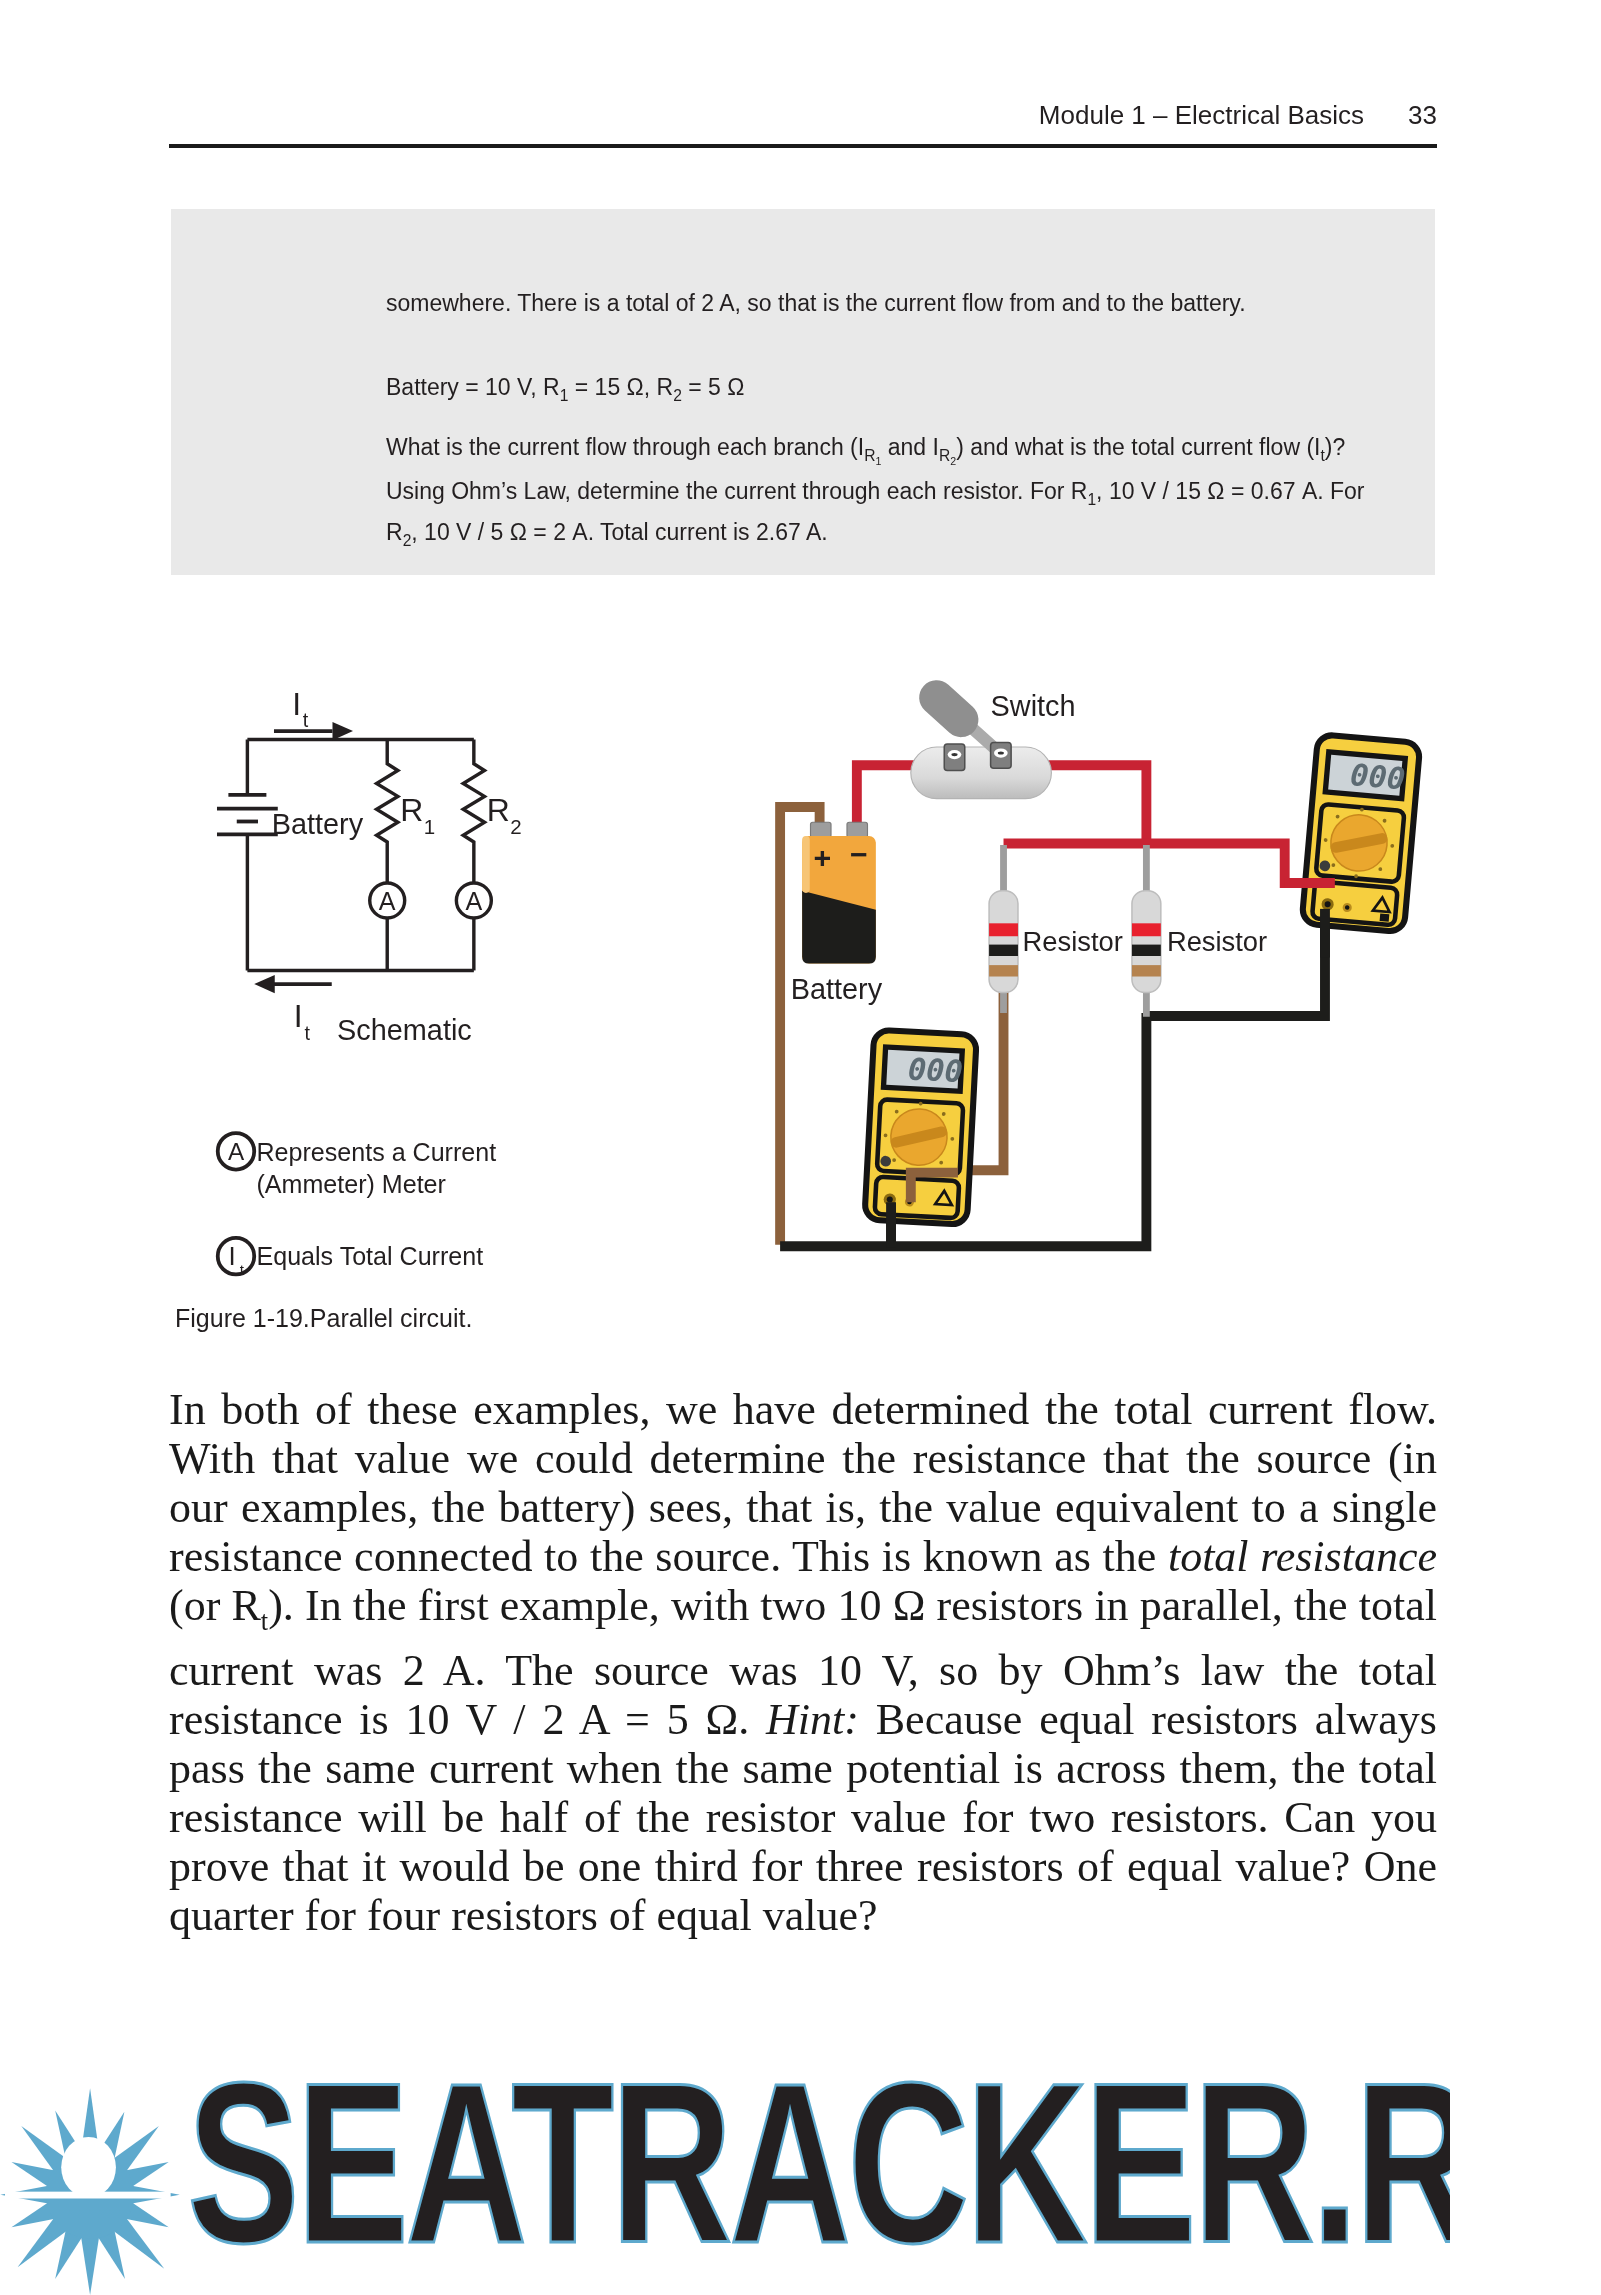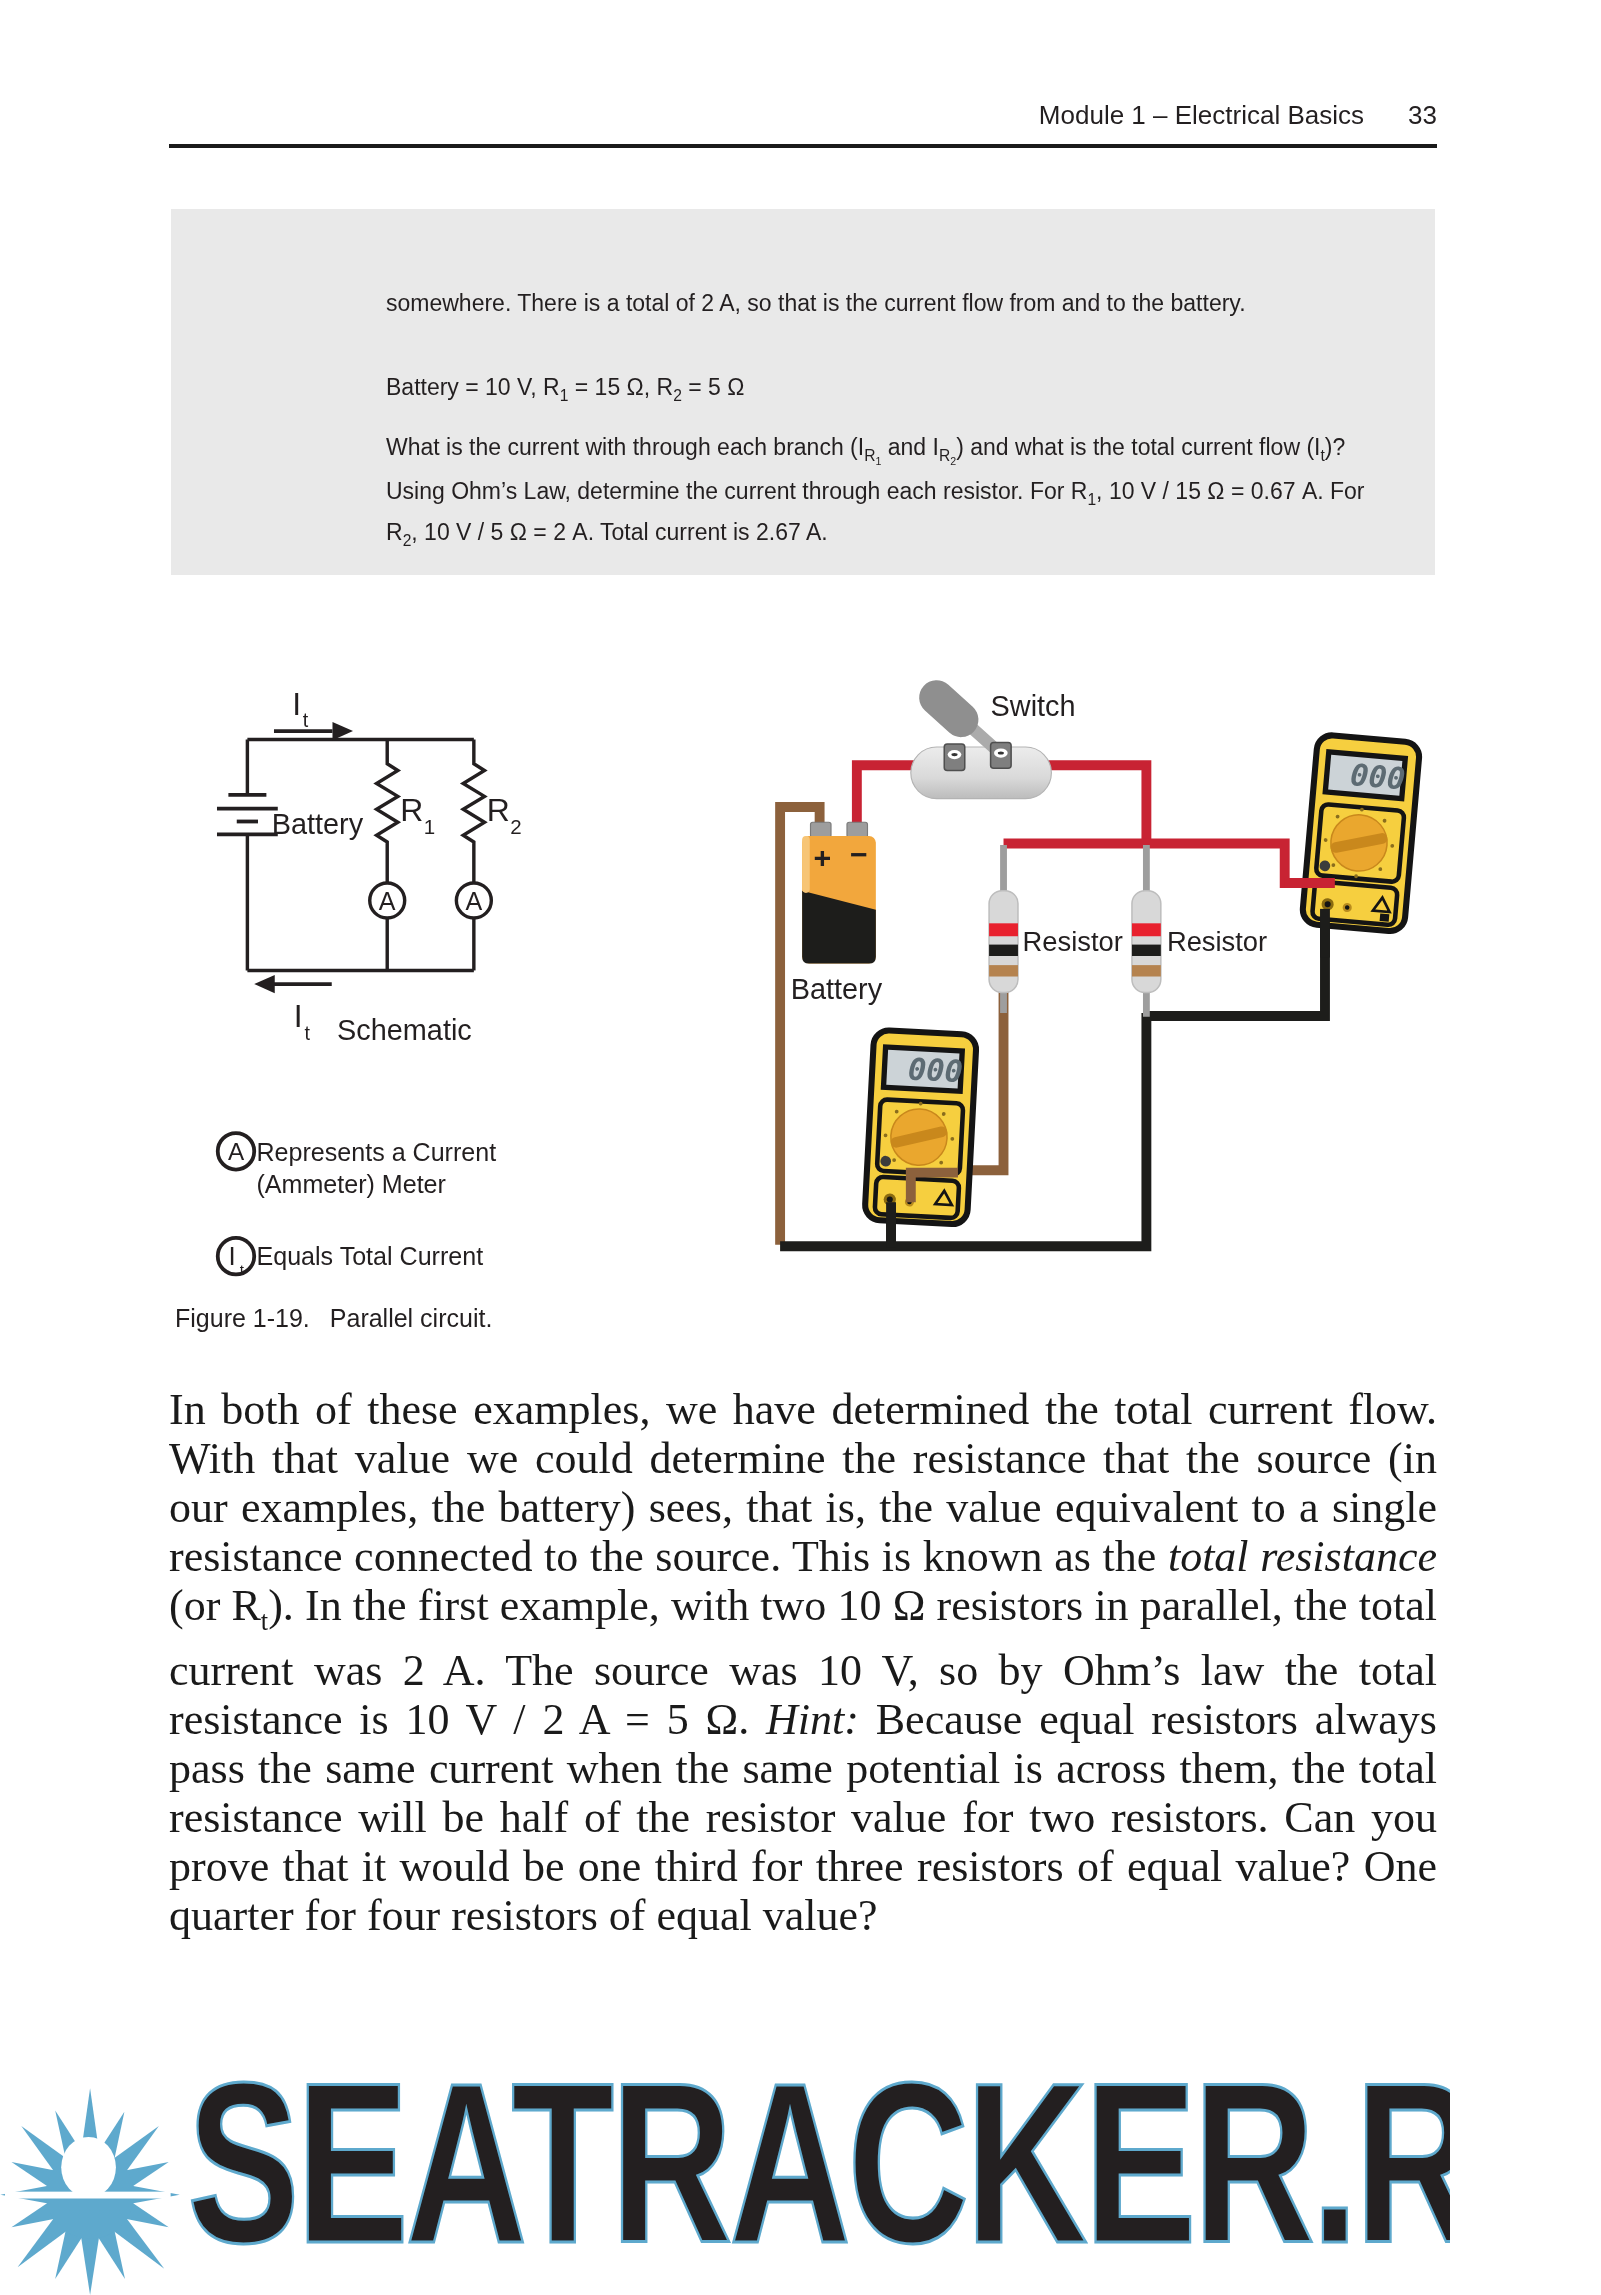--- a/index.html
+++ b/index.html
@@ -11,21 +11,21 @@
   .hdr .title{position:absolute;right:73px;top:0;}
   .hdr .pgnum{position:absolute;right:0;top:0;}
   .rule{top:144px;left:169px;width:1268px;height:3.8px;background:#1a1a1a;}
   
   .infobox{top:209px;left:171px;width:1264px;height:366px;background:#e9e9e9;}
   .boxline{position:absolute;left:215px;font-size:23px;line-height:28px;white-space:nowrap;}
   .boxline sub{font-size:0.68em;line-height:0;}
   
   .caption{top:1304px;left:175px;font-size:25px;}
   .caption .cap-label{font-weight:normal;}
-  .caption .cap-text{margin-left:20px;}
+  .caption .cap-text{}
   
   .bodypara{left:169px;width:1268px;font-family:"Liberation Serif","DejaVu Serif",serif;
             font-size:44px;line-height:49px;text-align:justify;color:#1a1a1a;}
   .p1{top:1385px;}
   .p2{top:1871px;}
   svg text{font-family:"Liberation Sans",sans-serif;fill:#231f20;}
   svg .lcd-digits{font-family:"DejaVu Sans Mono",monospace;font-weight:bold;font-style:italic;fill:#5d6b73;}
 </style>
 </head>
 <body>
@@ -34,21 +34,21 @@
 
   <div class="abs hdr">
     <span class="title">Module 1 – Electrical Basics</span>
     <span class="pgnum">33</span>
   </div>
   <div class="abs rule"></div>
 
   <div class="abs infobox">
     <div class="boxline" style="top:80px;">somewhere. There is a total of 2 A, so that is the current flow from and to the battery.</div>
     <div class="boxline" style="top:164px;"><span>Battery = 10 V, R</span><sub><span>1</span></sub><span> = 15 Ω, R</span><sub><span>2</span></sub><span> = 5 Ω</span></div>
-    <div class="boxline" style="top:224px;"><span>What is the current with through each branch (I</span><sub><span>R</span><sub><span>1</span></sub></sub><span> and I</span><sub><span>R</span><sub><span>2</span></sub></sub><span>) and what is the total current flow (I</span><sub><span>t</span></sub><span>)?</span></div>
+    <div class="boxline" style="top:224px;"><span>What is the current flow through each branch (I</span><sub><span>R</span><sub><span>1</span></sub></sub><span> and I</span><sub><span>R</span><sub><span>2</span></sub></sub><span>) and what is the total current flow (I</span><sub><span>t</span></sub><span>)?</span></div>
     <div class="boxline" style="top:268px;"><span>Using Ohm’s Law, determine the current through each resistor. For R</span><sub><span>1</span></sub><span>, 10 V / 15 Ω = 0.67 A. For</span></div>
     <div class="boxline" style="top:309px;"><span>R</span><sub><span>2</span></sub><span>, 10 V / 5 Ω = 2 A. Total current is 2.67 A.</span></div>
   </div>
 
   <svg class="abs" style="left:0;top:0;" width="1602" height="2295" viewBox="0 0 2107 3020">
     <defs>
       <linearGradient id="wmgrad" gradientUnits="userSpaceOnUse" x1="0" y1="2730" x2="0" y2="2958">
         <stop offset="0.5" stop-color="#ffffff"></stop>
         <stop offset="0.5" stop-color="#5ea9cd"></stop>
       </linearGradient>

